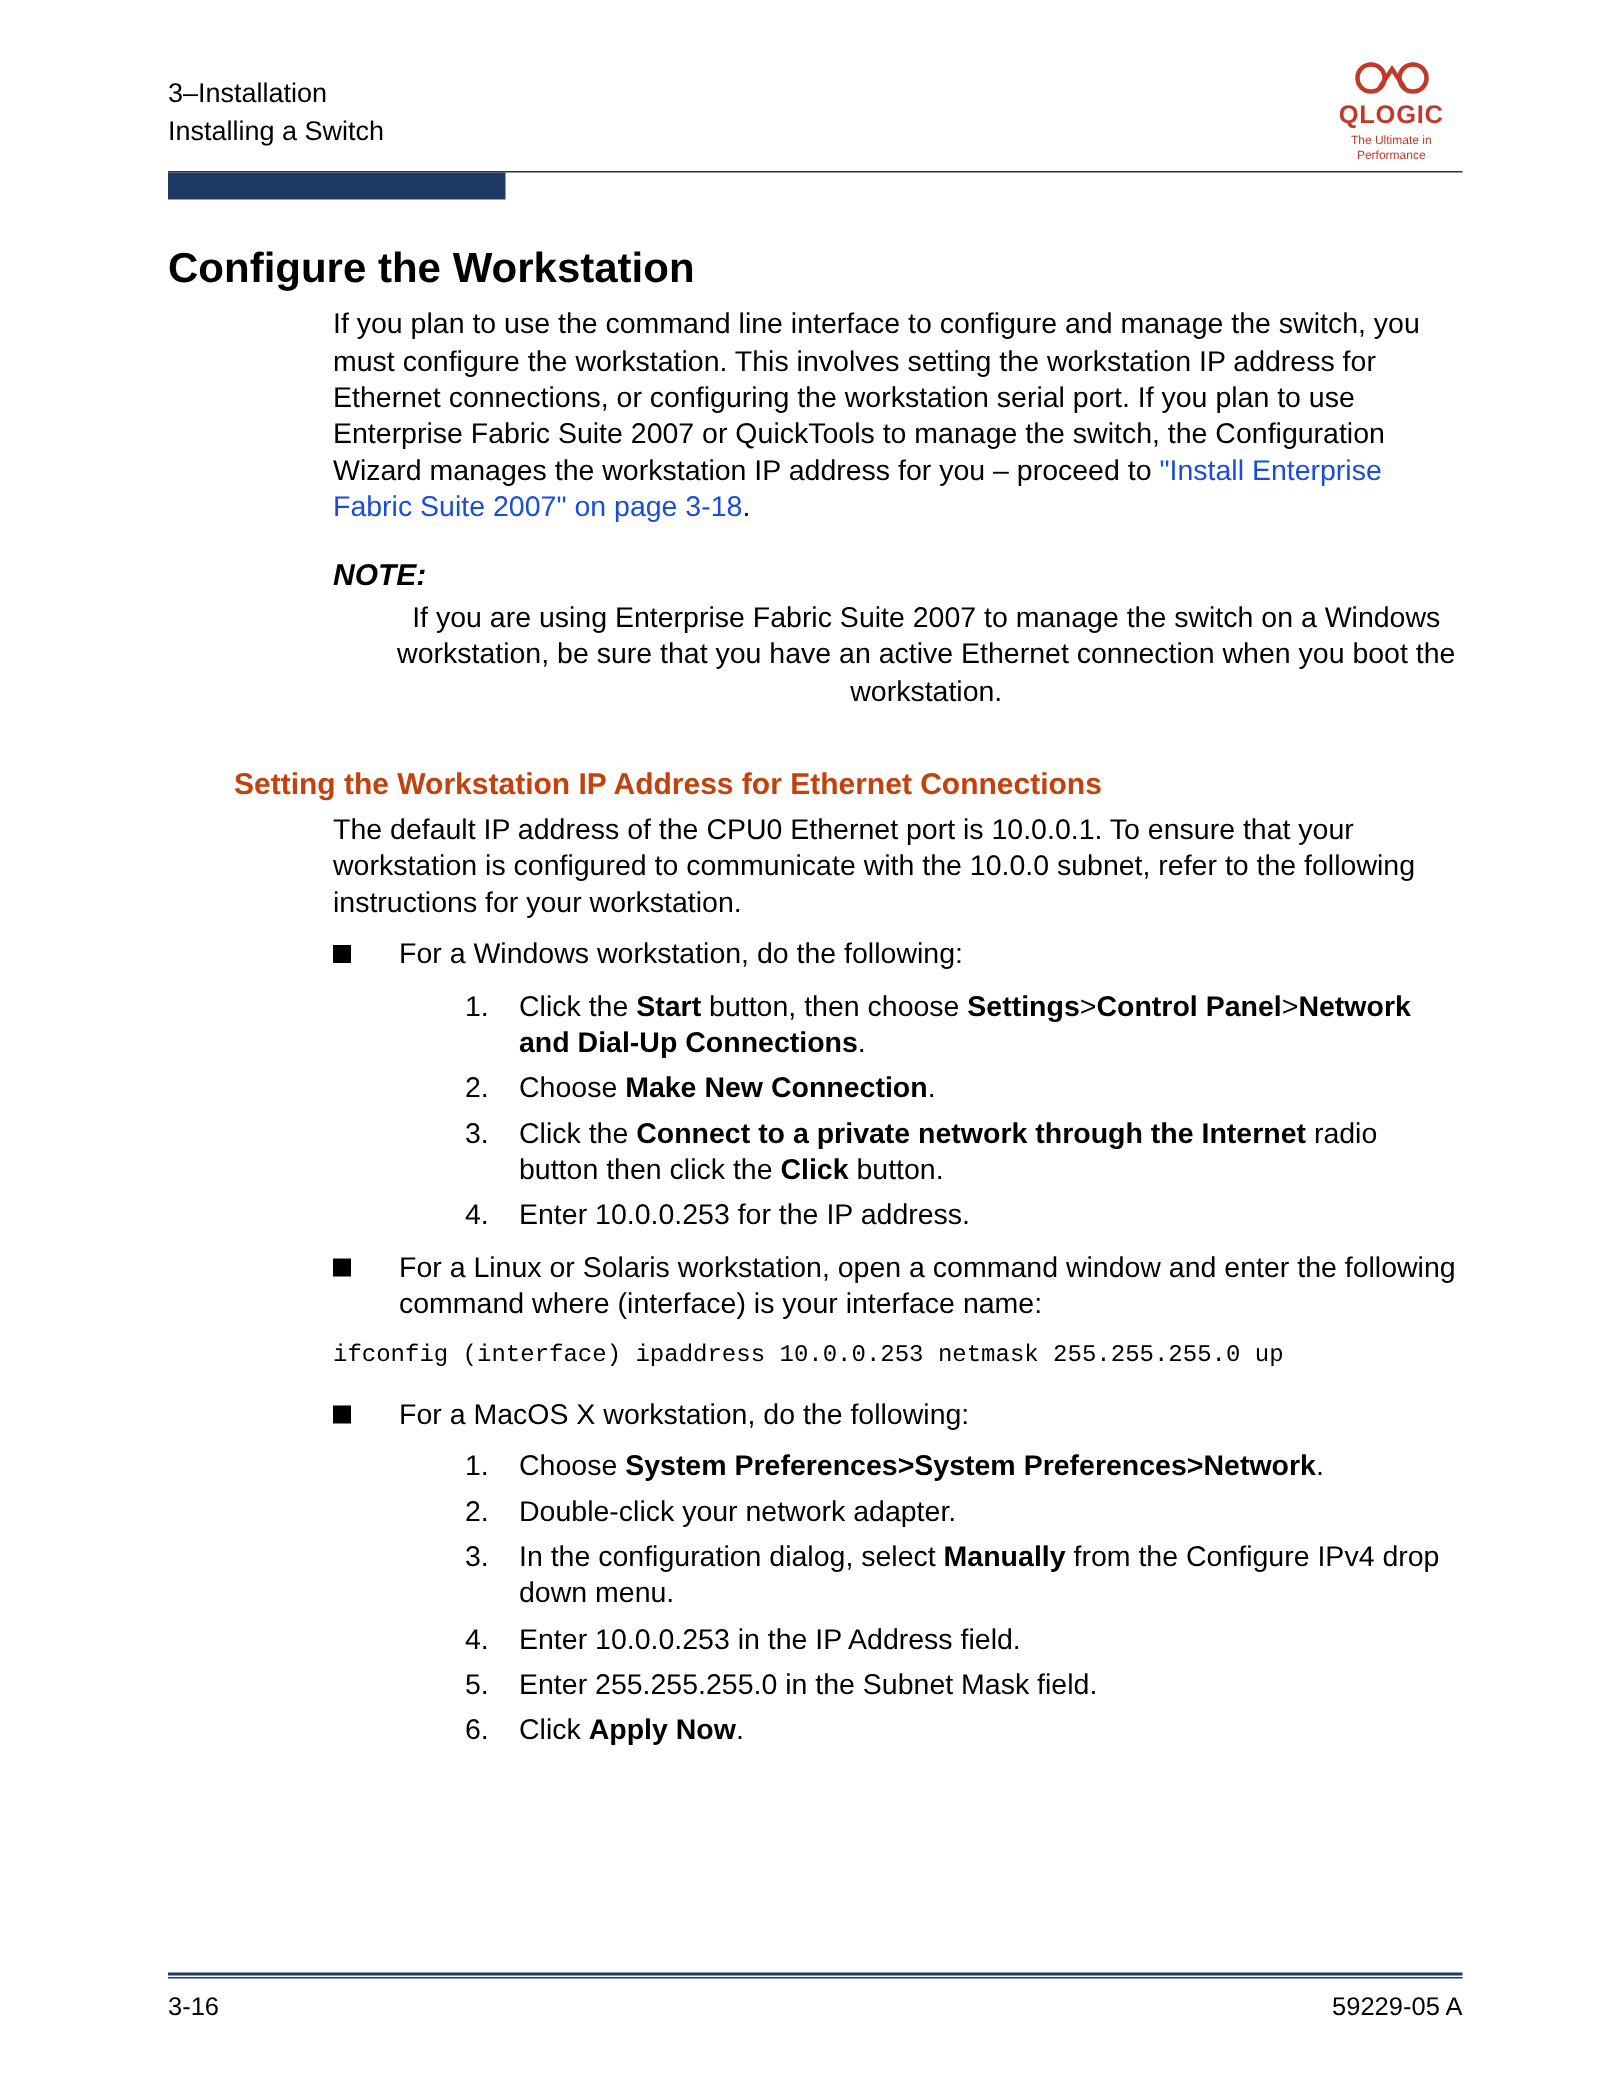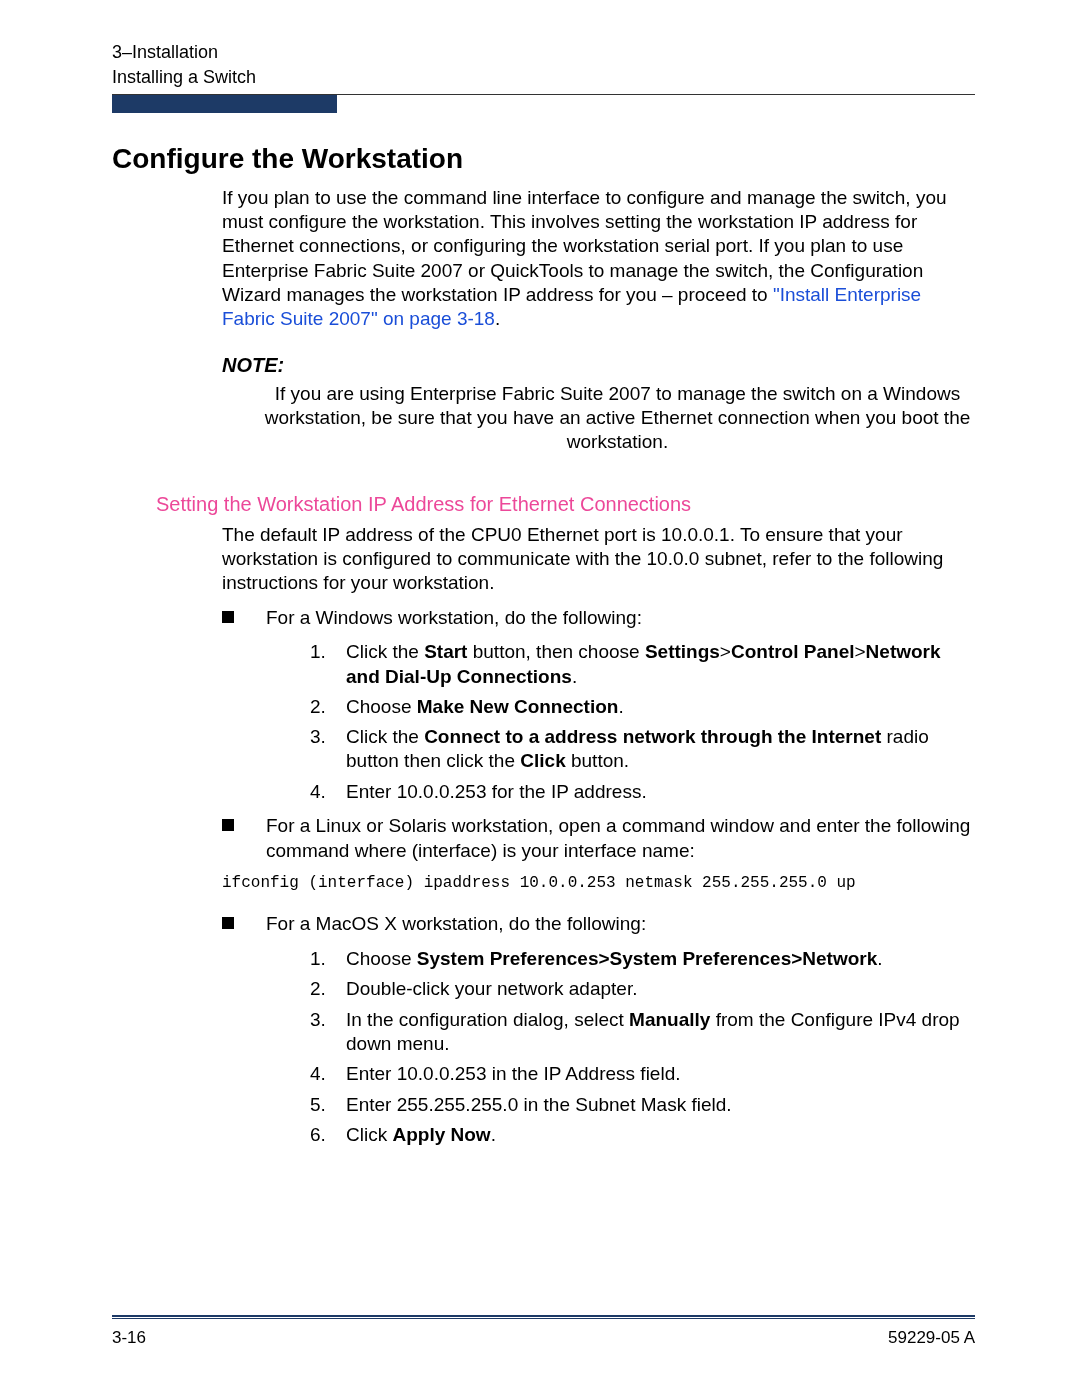--- a/index.html
+++ b/index.html
@@ -73,23 +73,23 @@
     margin-bottom: 4px;
   }
   .note-body {
     margin-left: 148px;
     font-size: 19px;
     line-height: 1.28;
     margin-bottom: 28px;
     text-align: center;
   }
   h2.sub-heading {
-    color: #ec4899;
+    color: #c2410c;
     font-size: 20px;
-    font-weight: normal;
+    font-weight: bold;
     margin-left: 44px;
     margin-top: 36px;
     margin-bottom: 6px;
   }
   ul.square-list {
     list-style: none;
     margin-left: 110px;
     margin-top: 6px;
   }
   ul.square-list > li {
@@ -157,20 +157,31 @@
   }
 </style>
 </head>
 <body>
 
 <div class="header-row">
   <div class="header-left">
     <div>3–Installation</div>
     <div>Installing a Switch</div>
   </div>
+  <div class="header-right">
+    <svg class="logo-svg" width="52" height="24" viewBox="0 0 52 24">
+      <g fill="none" stroke="#c0392b" stroke-width="3">
+        <circle cx="12" cy="12" r="9"></circle>
+        <circle cx="40" cy="12" r="9"></circle>
+        <path d="M18 18 L26 6 L34 18" stroke-linecap="round"></path>
+      </g>
+    </svg>
+    <div class="logo-text">QLOGIC</div>
+    <div class="logo-tag">The Ultimate in Performance</div>
+  </div>
 </div>
 
 <div class="rule-header"></div>
 <div class="accent-bar"></div>
 
 <h1 class="page-title">Configure the Workstation</h1>
 
 <p class="body-text">
   <span>If you plan to use the command line interface to configure and manage the switch, you must configure the workstation. This involves setting the workstation IP address for Ethernet connections, or configuring the workstation serial port. If you plan to use Enterprise Fabric Suite 2007 or QuickTools to manage the switch, the Configuration Wizard manages the workstation IP address for you – proceed to </span><span class="link">"Install Enterprise Fabric Suite 2007" on page 3-18</span><span>.</span>
 </p>
@@ -186,21 +197,21 @@
   <li>
     <span>For a Windows workstation, do the following:</span>
     <ol class="num-list">
       <li>
         <span>Click the </span><span class="bold">Start</span><span> button, then choose </span><span class="bold">Settings</span><span>&gt;</span><span class="bold">Control Panel</span><span>&gt;</span><span class="bold">Network and Dial-Up Connections</span><span>.</span>
       </li>
       <li>
         <span>Choose </span><span class="bold">Make New Connection</span><span>.</span>
       </li>
       <li>
-        <span>Click the </span><span class="bold">Connect to a address network through the Internet</span><span> radio button then click the </span><span class="bold">Click</span><span> button.</span>
+        <span>Click the </span><span class="bold">Connect to a private network through the Internet</span><span> radio button then click the </span><span class="bold">Click</span><span> button.</span>
       </li>
       <li>Enter 10.0.0.253 for the IP address.</li>
     </ol>
   </li>
   <li>
     <span>For a Linux or Solaris workstation, open a command window and enter the following command where (interface) is your interface name:</span>
   </li>
 </ul>
 
 <div class="cmd-block">ifconfig (interface) ipaddress 10.0.0.253 netmask 255.255.255.0 up</div>

